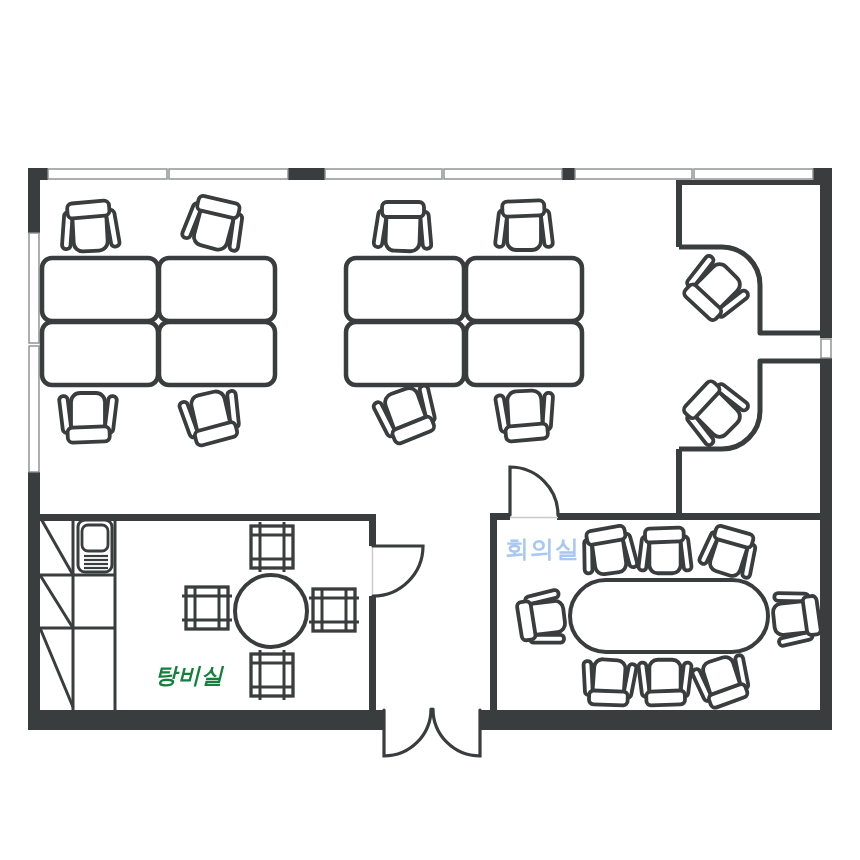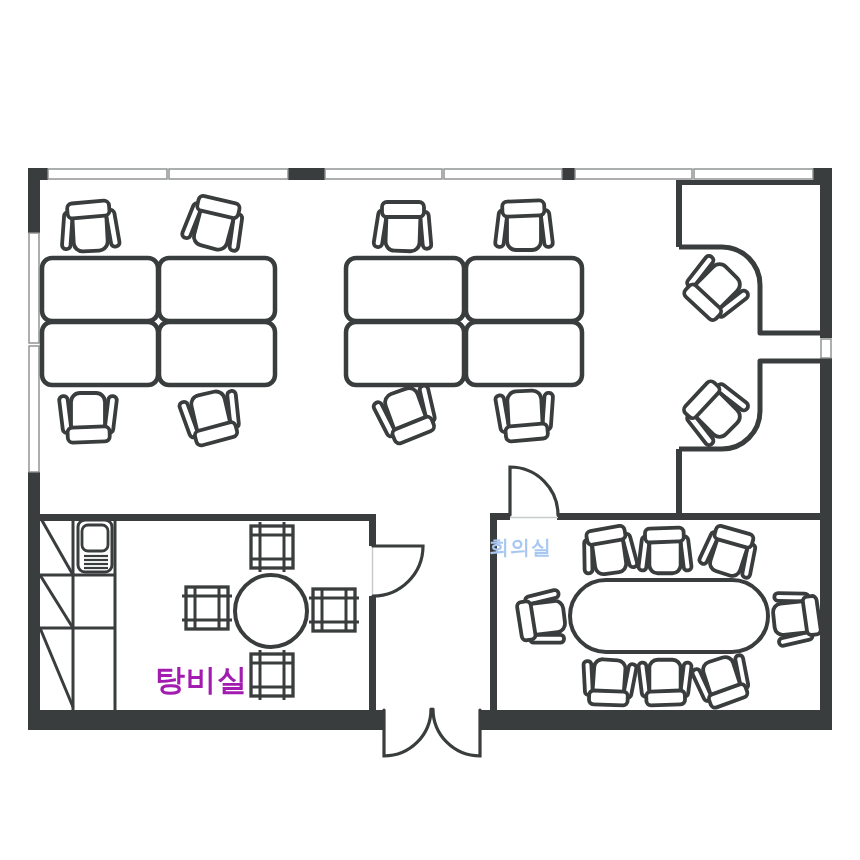--- a/index.html
+++ b/index.html
@@ -203,15 +203,15 @@
         <line x1="-21" y1="12" x2="21" y2="12" stroke="#3a3d3d" stroke-width="3"></line>
       </g>
       <g transform="translate(334 610) rotate(90)">
         <rect x="-21" y="-21" width="42" height="42" fill="#fff" stroke="#3a3d3d" stroke-width="3.3"></rect>
         <line x1="-12" y1="-25" x2="-12" y2="25" stroke="#3a3d3d" stroke-width="3"></line>
         <line x1="12" y1="-25" x2="12" y2="25" stroke="#3a3d3d" stroke-width="3"></line>
         <line x1="-21" y1="-12" x2="21" y2="-12" stroke="#3a3d3d" stroke-width="3"></line>
         <line x1="-21" y1="12" x2="21" y2="12" stroke="#3a3d3d" stroke-width="3"></line>
       </g>
     </svg>
-  <div class="room-label" id="label-meeting" style="left: 489px; top: 537px; font-size: 20px; color: rgb(169, 200, 241);">회의실</div>
-  <div class="room-label" id="label-pantry" style="left: 155px; top: 665px; font-size: 30px; color: #a21caf;">탕비실</div>
+  <div class="room-label" id="label-meeting" style="left: 505px; top: 537px; font-size: 24px; color: rgb(169, 200, 241);">회의실</div>
+  <div class="room-label" id="label-pantry" style="left: 155px; top: 665px; font-size: 22px; color: #15803d; font-style: italic;">탕비실</div>
 </div>
 
 </body></html>

